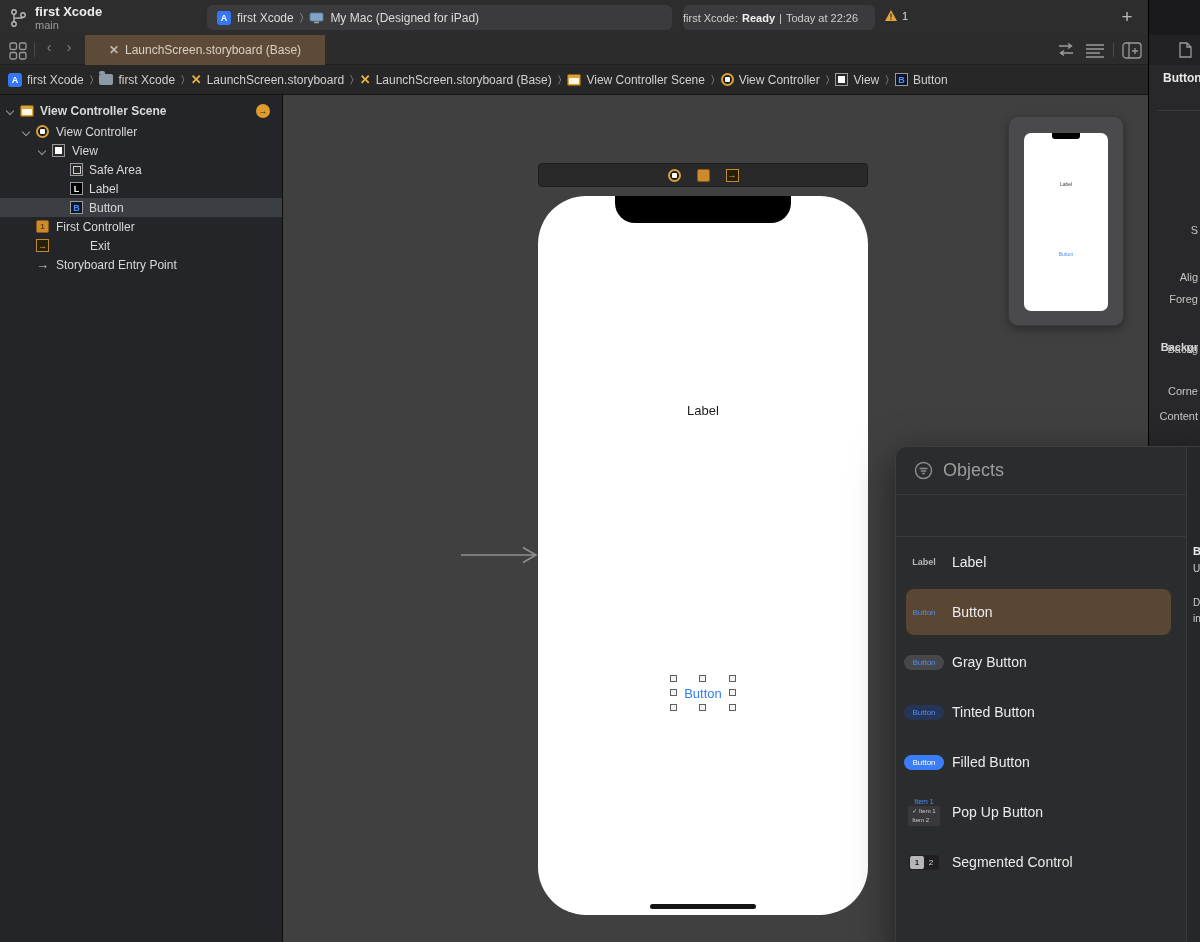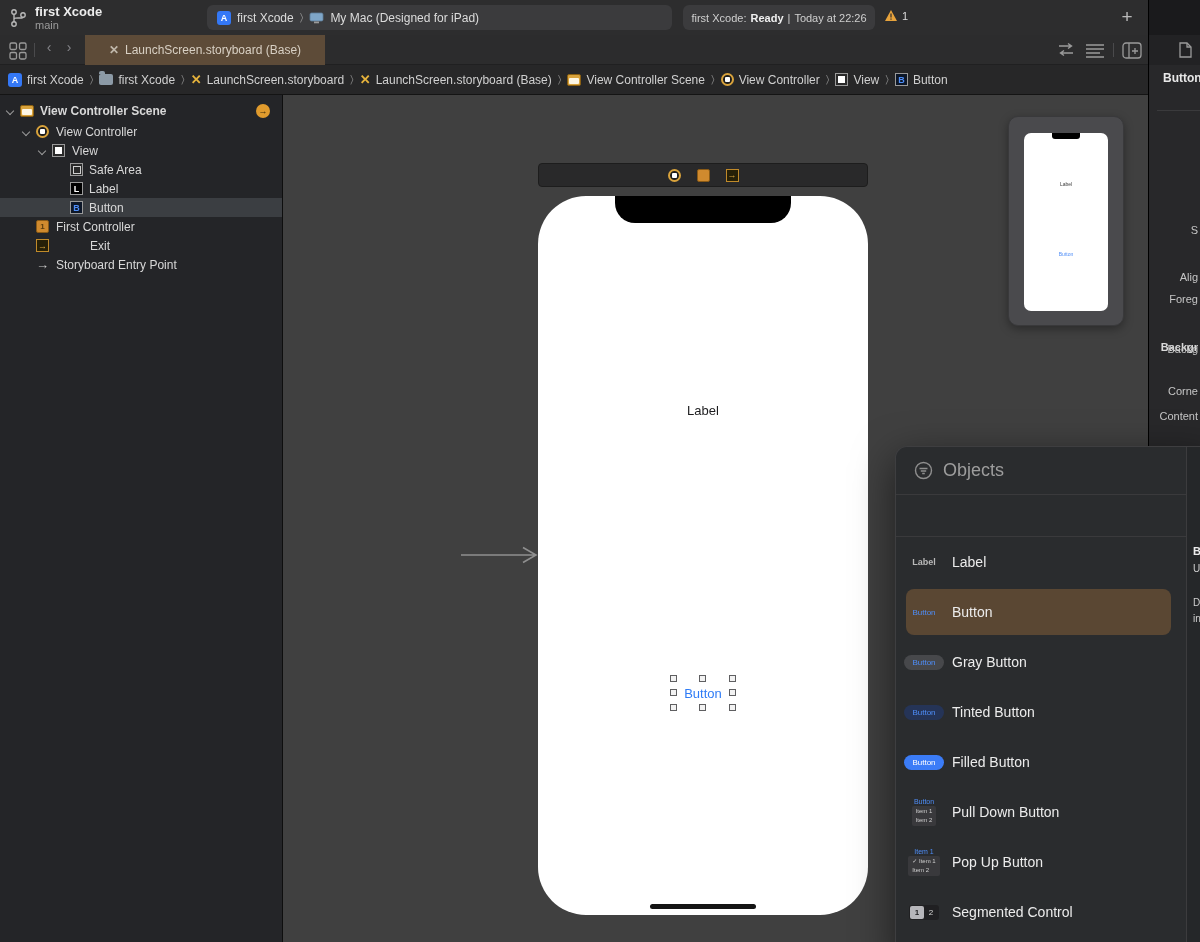--- a/index.html
+++ b/index.html
@@ -9,21 +9,21 @@
   #app { position:relative; width:1200px; height:942px;padding-left:32px; }
 
   
   #toolbar { left:0; top:0; width:1148px; height:35px; background:#2d2d2e; }
   .branch-wrap { left:10px; top:5px; display:flex; align-items:center; gap:8px; }
   .proj-col { display:flex; flex-direction:column; line-height:1.1; }
   .proj-name { font-size:13px; font-weight:bold; color:#ececec; }
   .branch-name { font-size:11px; color:#9b9b9b; }
   .pill { background:#3b3b3d; border-radius:6px; height:25px; top:5px; display:flex; align-items:center; }
   #scheme-pill { left:207px; width:465px; padding:0 10px; gap:6px; font-size:12px; color:#dcdcdc; }
-  #status-pill { left:683px; width:192px; justify-content:center; gap:4px; font-size:11px; color:#cfcfcf; }
+  #status-pill { left:683px; width:192px; gap:4px; font-size:11px; color:#cfcfcf; }
   .crumb-sep { color:#8a8a8a; font-size:11px; }
   .status-bold { font-weight:bold; color:#f0f0f0; }
   #warning-badge { left:884px; top:9px; display:flex; align-items:center; gap:4px; font-size:11px; color:#dcdcdc; }
   #plus-button { left:1114px; top:4px; width:26px; height:26px; color:#b9b9b9; font-size:19px;
     display:flex; align-items:center; justify-content:center; }
 
   
   #tabbar { left:0; top:35px; width:1148px; height:30px; background:#2c2c2d; border-bottom:1px solid #202021; }
   #related-items { left:8px; top:6px; }
   .vsep { width:1px; height:14px; background:#4a4a4c; top:8px; }
@@ -414,30 +414,20 @@
         <span class="lib-name">Tinted Button</span>
       </div>
       <div class="lib-row">
         <span class="lib-icon">
             <span class="mini-pill pill-filled">Button</span>
           </span>
         <span class="lib-name">Filled Button</span>
       </div>
       <div class="lib-row">
         <span class="lib-icon">
-          <span class="mini-btxt" style="font-size:7px;">Button</span>
-          <span class="mini-menu">
-            <div>Item 1</div>
-            <div>Item 2</div>
-          </span>
-        </span>
-        <span class="lib-name">Pull Down Button</span>
-      </div>
-      <div class="lib-row">
-        <span class="lib-icon">
           <span class="mini-btxt" style="font-size:7px;">Item 1</span>
           <span class="mini-menu">
             <div>✓ Item 1</div>
             <div>Item 2</div>
           </span>
         </span>
         <span class="lib-name">Pop Up Button</span>
       </div>
       <div class="lib-row">
         <span class="lib-icon">

